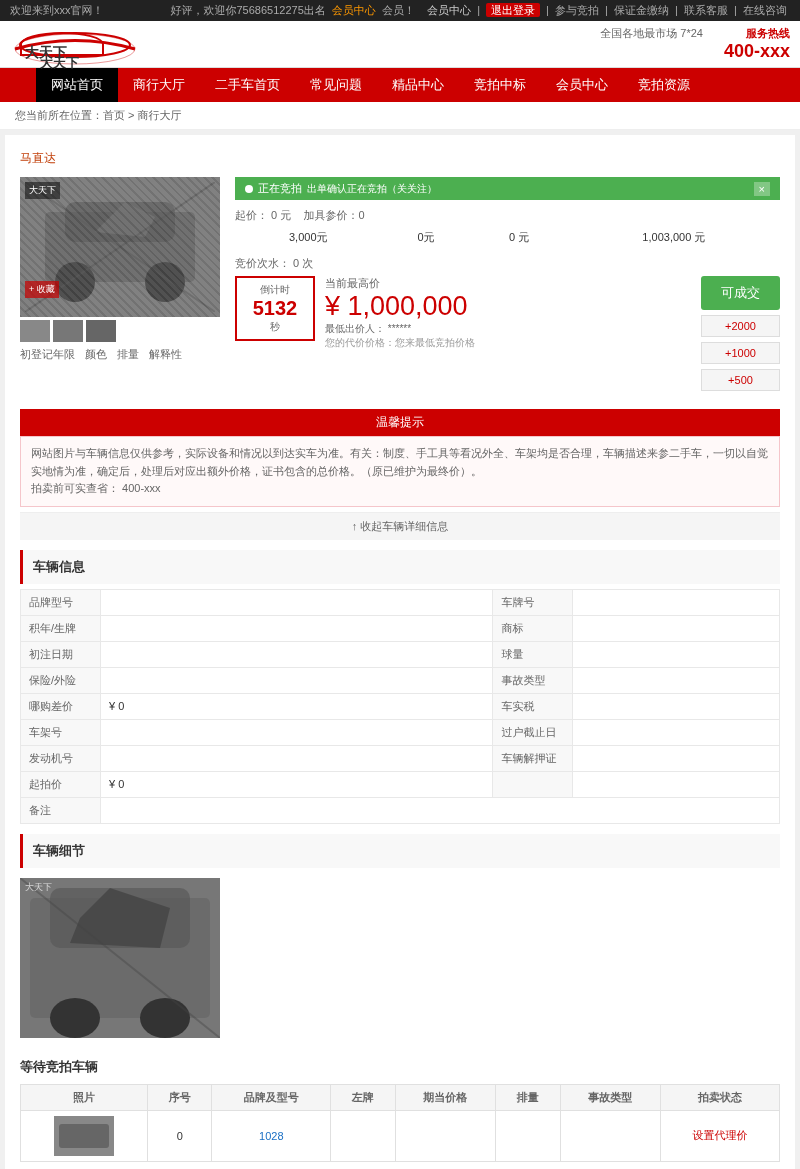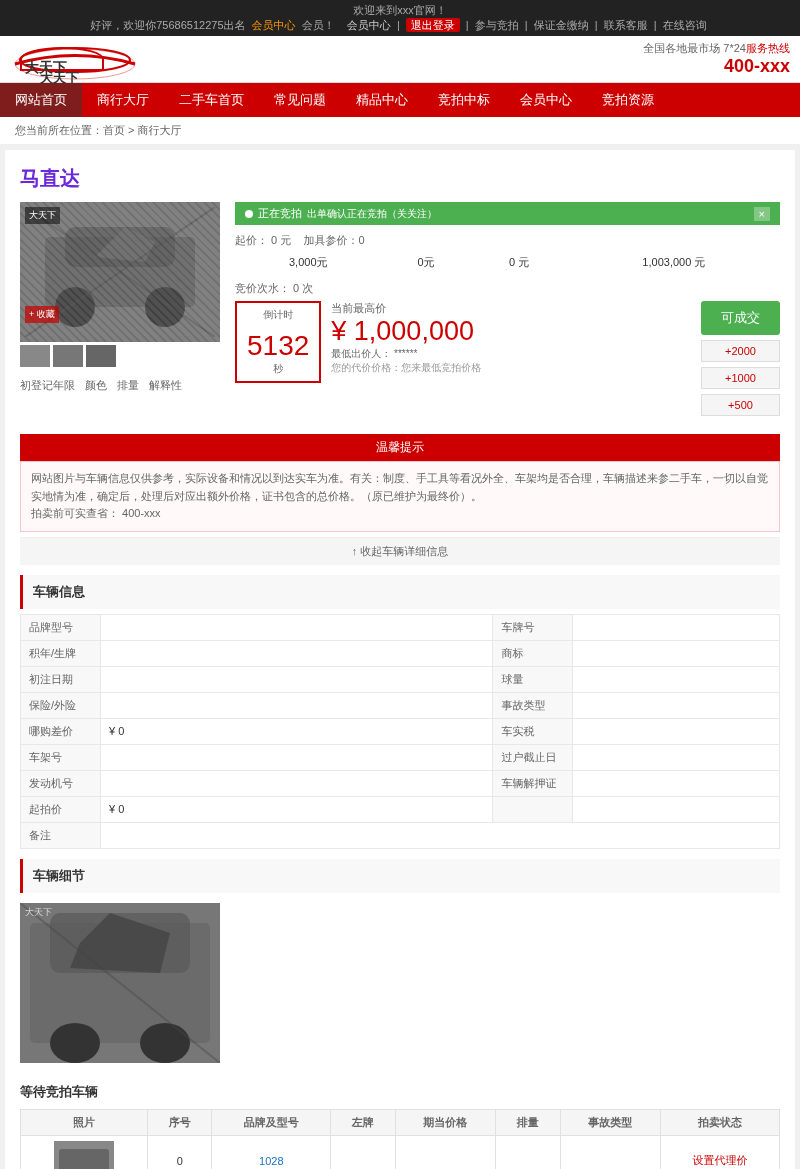--- a/index.html
+++ b/index.html
@@ -1,67 +1,67 @@
 <!DOCTYPE html>
 <html><head>
   <meta charset="utf-8">
   <style>
     * { margin: 0; padding: 0; box-sizing: border-box; }
     body { font-family: 'SimSun', '宋体', Arial, sans-serif; font-size: 12px; color: #333; background: #f0f0f0; width: 800px; }
     
     
-    .top-bar { background: #222; color: #aaa; font-size: 11px; padding: 3px 10px; display: flex; justify-content: space-between; align-items: center; flex-direction: column; }
+    .top-bar { background: #222; color: #aaa; font-size: 11px; padding: 3px 10px; display: flex; justify-content: space-between; align-items: flex-end; }
     .top-bar a { color: #aaa; text-decoration: none; margin: 0 3px; }
     .top-bar .login-btn { background: #c00; color: #fff; padding: 1px 5px; border-radius: 2px; }
     
     
     .header { background: #fff; padding: 5px 10px; display: flex; align-items: center; justify-content: space-between; border-bottom: 1px solid #ddd; }
     .logo { display: flex; align-items: center; }
     .logo-car { width: 100px; height: 35px; background: transparent; position: relative; }
     .logo-car::before { content: ''; position: absolute; top: 5px; left: 10px; width: 80px; height: 20px; border: 2px solid #c00; border-radius: 50% 50% 0 0; }
     .logo-car::after { content: '大天下'; position: absolute; bottom: 0; left: 15px; font-size: 14px; color: #333; font-weight: bold; }
     .hotline { text-align: right; }
     .hotline .service-text { font-size: 11px; color: #666; }
     .hotline .phone { font-size: 18px; color: #c00; font-weight: bold; }
     
     
     .nav { background: #c00; display: flex; }
     .nav a { color: #fff; text-decoration: none; padding: 8px 15px; font-size: 13px; display: block; }
-    .nav a:first-child { background: #7f1d1d; }
+    .nav a:first-child { background: #000000; margin-left: 36px; }
     
     
     .breadcrumb { background: #fff; padding: 6px 15px; font-size: 11px; color: #666; border-bottom: 1px solid #eee; }
     .breadcrumb a { color: #666; text-decoration: none; }
     
     
     .main { background: #fff; margin: 5px; padding: 15px; }
-    .page-title { font-size: 20px; font-weight: bold; color: #6d28d9; margin-bottom: 10px; }
+    .page-title { font-size: 12px; font-weight: normal; color: #c2410c; margin-bottom: 10px; }
     
     
     .car-section { display: flex; gap: 15px; margin-bottom: 15px; }
     .car-image-area { width: 200px; flex-shrink: 0; }
     .car-thumb-bar { display: flex; gap: 3px; margin-top: 3px; }
     .thumb-item { width: 30px; height: 22px; background: #aaa; cursor: pointer; }
-    .car-meta { display: flex; gap: 10px; margin-top: 11px; font-size: 11px; color: #666; text-align: center; }
+    .car-meta { display: flex; gap: 10px; margin-top: 5px; font-size: 11px; color: #666; text-align: center; }
     .car-info-right { flex: 1; }
     .auction-status-bar { background: #4caf50; color: #fff; font-size: 11px; padding: 4px 10px; display: flex; align-items: center; gap: 5px; margin-bottom: 8px; }
     .auction-status-bar .status-dot { width: 8px; height: 8px; background: #fff; border-radius: 50%; display: inline-block; }
     .auction-status-bar .close-btn { margin-left: auto; cursor: pointer; background: rgba(255,255,255,0.3); padding: 1px 5px; }
     
     .price-table { width: 100%; font-size: 11px; border-collapse: collapse; margin-bottom: 8px; }
     .price-table td { padding: 3px 8px; color: #666; }
     .price-table .header-row td { border-bottom: 1px solid #eee; color: #999; text-align: center; }
     .price-table .value-row td { text-align: center; color: #333; }
     
     .bid-count { font-size: 11px; color: #666; margin-bottom: 5px; }
     
     .bid-area { display: flex; gap: 10px; align-items: flex-start; }
     .countdown-box { border: 2px solid #c00; padding: 5px 10px; text-align: center; min-width: 80px; }
     .countdown-label { font-size: 10px; color: #666; }
-    .countdown-num { font-size: 28px; font-weight: normal; color: #c00; margin-top: 8px; }
+    .countdown-num { font-size: 20px; font-weight: bold; color: #c00; }
     .countdown-unit { font-size: 10px; color: #666; }
     
     .current-bid-area { flex: 1; }
     .current-bid-label { font-size: 11px; color: #666; }
     .current-bid-price { font-size: 27px; font-weight: normal; color: #c00; }
     .lowest-bidder { font-size: 10px; color: #666; }
     .bid-tip { font-size: 10px; color: #999; }
     
     .bid-buttons { display: flex; flex-direction: column; gap: 5px; }
     .bid-submit-btn { background: #4caf50; color: #fff; border: none; padding: 8px 20px; font-size: 13px; cursor: pointer; border-radius: 3px; }
@@ -137,21 +137,21 @@
     <div class="logo-car">
       <svg width="130" height="45" viewBox="0 0 130 45">
         <ellipse cx="65" cy="18" rx="55" ry="12" fill="none" stroke="#c00" stroke-width="2"></ellipse>
         <ellipse cx="65" cy="22" rx="60" ry="15" fill="none" stroke="#c00" stroke-width="1" opacity="0.4"></ellipse>
         <text x="30" y="40" font-size="13" fill="#333" font-weight="bold">大天下</text>
         <path d="M5,22 Q65,5 125,22" fill="none" stroke="#c00" stroke-width="3"></path>
       </svg>
     </div>
   </div>
   <div class="hotline">
-    <div class="service-text">全国各地最市场 7*24<span style="color:#c00;font-weight:normal;">服务热线</span></div>
+    <div class="service-text">全国各地最市场 7*24<span style="color:#c00;font-weight:bold;padding-left:43px;">服务热线</span></div>
     <div class="phone">400-xxx</div>
   </div>
 </div>
 
 <div class="nav">
   <a href="#">网站首页</a>
   <a href="#">商行大厅</a>
   <a href="#">二手车首页</a>
   <a href="#">常见问题</a>
   <a href="#">精品中心</a>

